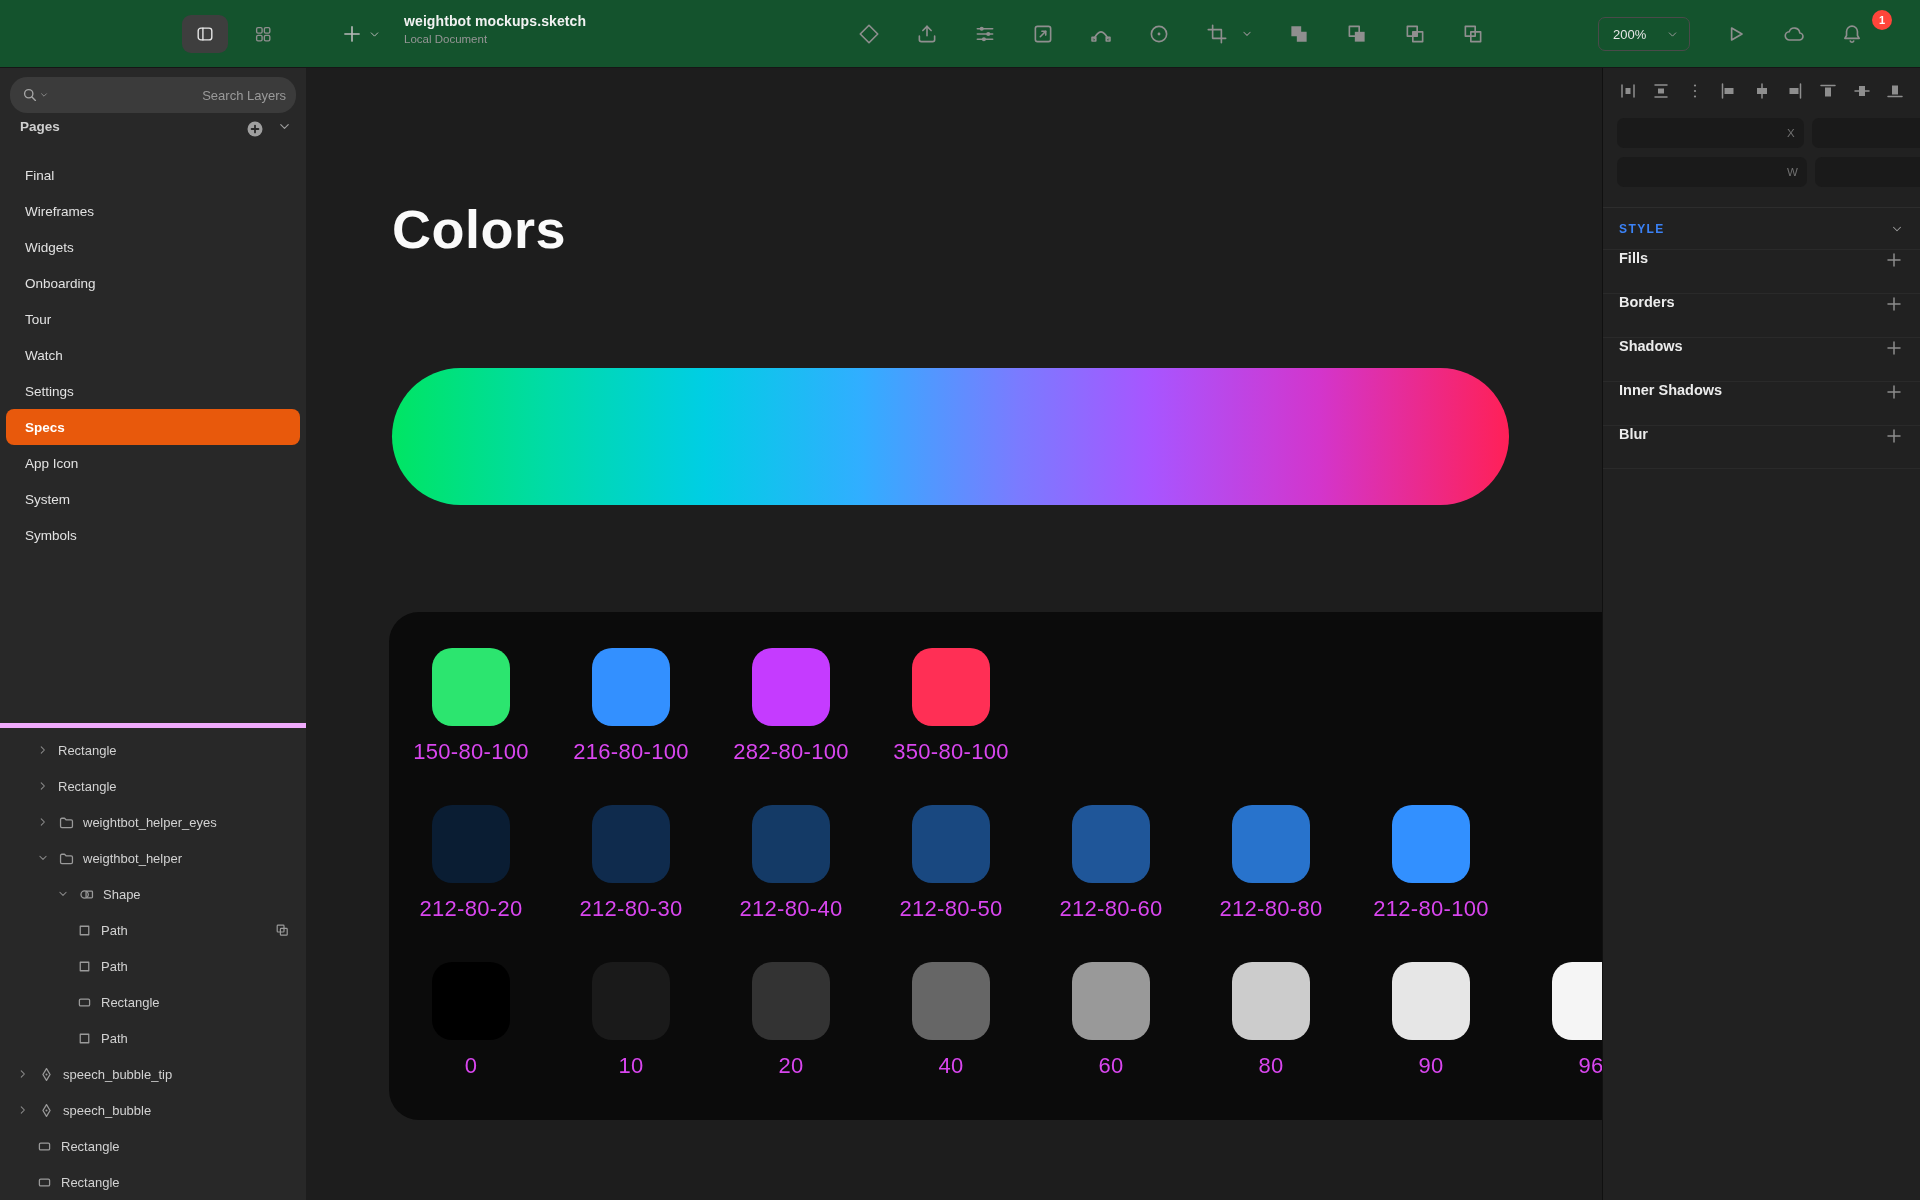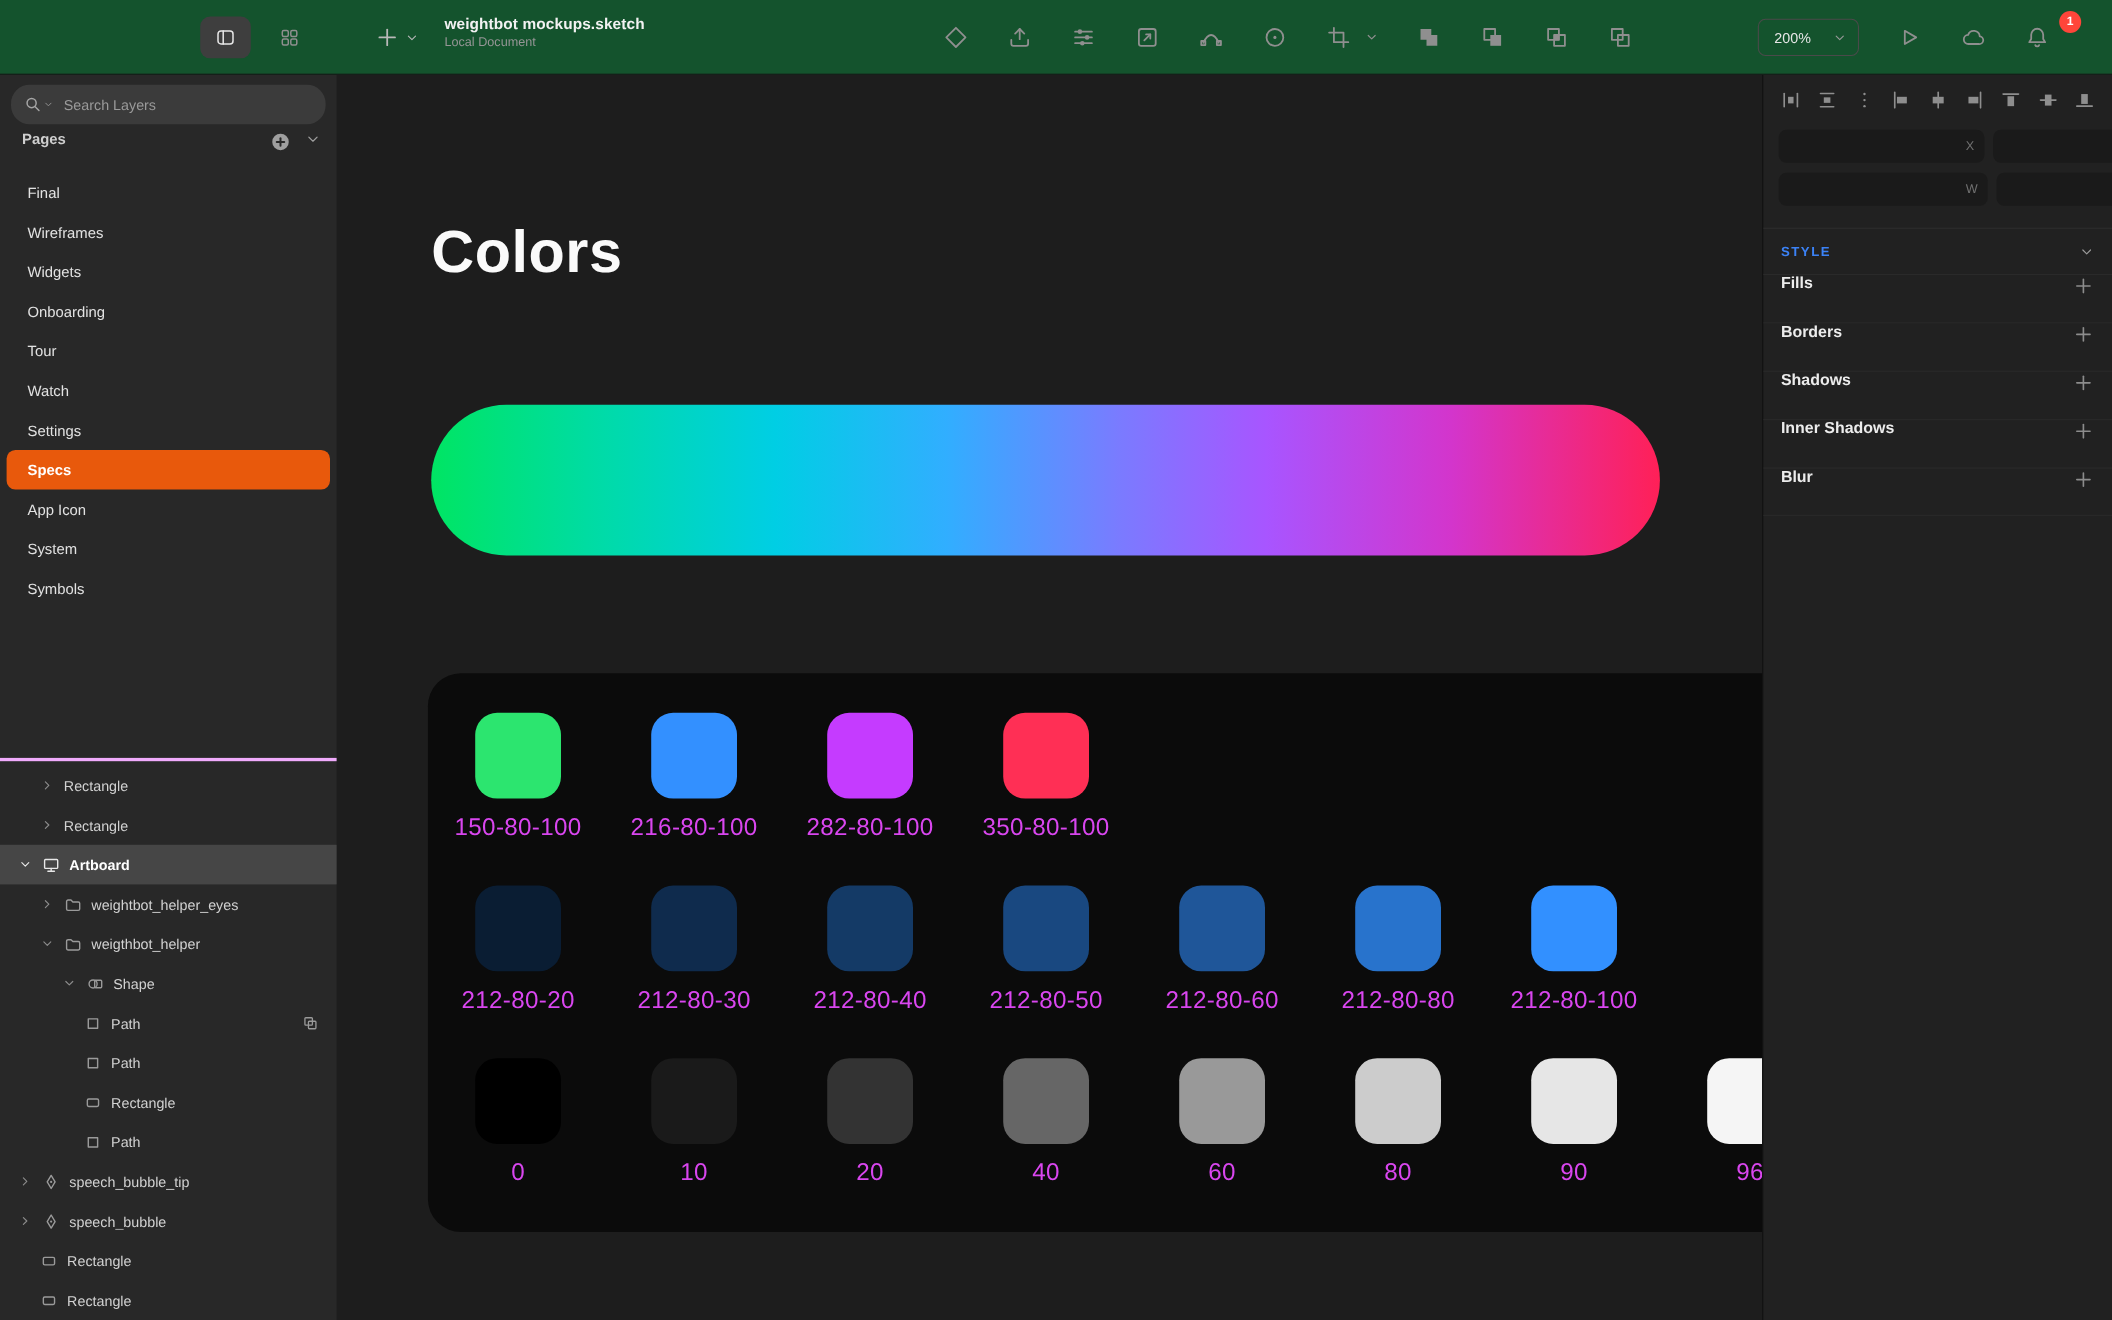--- a/index.html
+++ b/index.html
@@ -25,33 +25,33 @@
   .notif-badge { position:absolute; left:1872px; top:10px; min-width:20px; height:20px; border-radius:10px; background:#FF453A; color:#fff; font-size:11px; font-weight:700; display:flex; align-items:center; justify-content:center; padding:0 5px; }
 
   
   .ic { display:inline-flex; width:20px; height:20px; }
   .ic svg { width:100%; height:100%; stroke:currentColor; fill:none; stroke-width:1.5; stroke-linecap:round; stroke-linejoin:round; }
   .ic.big { width:24px; height:24px; }
 
   
   .sidebar { position:absolute; top:68px; left:0; width:306px; bottom:0; background:#282828; display:flex; flex-direction:column; z-index:5; }
   .search-wrap { position:relative; margin:9px 10px 6px; }
-  .search-input { width:100%; height:36px; background:#3B3B3B; border:none; border-radius:17px; color:#DDD; font-size:13px; padding:0 10px 0 48px; font-family:"Liberation Sans", sans-serif; outline:none; }
+  .search-input { width:100%; height:36px; background:#3B3B3B; border:none; border-radius:17px; color:#DDD; font-size:13px; padding:0 10px 0 48px; font-family:"Liberation Sans", sans-serif; outline:none;text-align:right; }
   .search-input::placeholder { color:#9A9A9A; }
   .search-ic { position:absolute; left:11px; top:9px; color:#A5A5A5; width:18px; height:18px; }
   .search-chev { position:absolute; left:28px; top:12px; color:#8F8F8F; width:12px; height:12px; }
   .pages-header { height:38px; display:flex; align-items:flex-start; padding:0 14px 0 20px; }
   .pages-header .lbl { font-size:13.5px; font-weight:700; color:#CFCFCF; flex:1; }
   .pages-header .ic { color:#9F9F9F; }
   .pages-header .ic + .ic { margin-left:12px; }
   .pages-list { padding:0 0 4px; }
   .page-row { height:36px; margin:0 6px; border-radius:8px; display:flex; align-items:center; padding-left:19px; font-size:13.5px; color:#E2E2E2; }
   .page-row.selected { background:#E8590C; color:#FFFFFF; font-weight:700; }
   .side-spacer { flex:1; }
-  .layers-list { border-top:3px solid #f0abfc; padding-top:4px;text-align:right; }
+  .layers-list { border-top:5px solid #f0abfc; padding-top:4px;text-align:right; }
   .layer-row { height:36px; display:flex; align-items:center; gap:8px; font-size:13px; color:#D2D2D2; padding-right:16px; }
   .layer-row .ic { color:#9A9A9A; flex:none; }
   .layer-row .chev { width:14px; height:14px; color:#8C8C8C; }
   .layer-row.selected { background:#464646; color:#FFFFFF; font-weight:700; }
   .layer-row.selected .ic { color:#E8E8E8; }
   .layer-row .badge { margin-left:auto; color:#9A9A9A; }
   .layer-label { white-space:nowrap; overflow:hidden; text-overflow:ellipsis; }
 
   
   .canvas { position:absolute; top:68px; left:306px; width:1296px; bottom:0; background:#1D1D1D; overflow:hidden; }
@@ -344,35 +344,20 @@
           <span class="layer-label">Rectangle</span>
         </div>
         <div class="layer-row" style="padding-left: 36px;">
           <span class="ic chev">
             <svg viewBox="0 0 20 20">
               <polyline points="7.5,5.5 12,10 7.5,14.5"></polyline>
             </svg>
           </span>
           <span class="layer-label">Rectangle</span>
         </div>
-        <div class="layer-row selected" style="padding-left: 16px;">
-          <span class="ic chev">
-            <svg viewBox="0 0 20 20">
-              <polyline points="5.5,7.5 10,12 14.5,7.5"></polyline>
-            </svg>
-          </span>
-          <span class="ic" style="width: 17px; height: 17px;">
-            <svg viewBox="0 0 20 20">
-              <rect x="3" y="4" width="14" height="9.5" rx="1"></rect>
-              <line x1="10" y1="13.5" x2="10" y2="16"></line>
-              <line x1="6.5" y1="16.5" x2="13.5" y2="16.5"></line>
-            </svg>
-          </span>
-          <span class="layer-label">Artboard</span>
-        </div>
         <div class="layer-row" style="padding-left: 36px;">
           <span class="ic chev">
             <svg viewBox="0 0 20 20">
               <polyline points="7.5,5.5 12,10 7.5,14.5"></polyline>
             </svg>
           </span>
           <span class="ic" style="width: 17px; height: 17px;">
             <svg viewBox="0 0 20 20">
               <path d="M3 6.5 a1.5 1.5 0 0 1 1.5 -1.5 h3.2 l2 2 h5.8 a1.5 1.5 0 0 1 1.5 1.5 v6 a1.5 1.5 0 0 1 -1.5 1.5 h-11 a1.5 1.5 0 0 1 -1.5 -1.5 z"></path>
             </svg>

